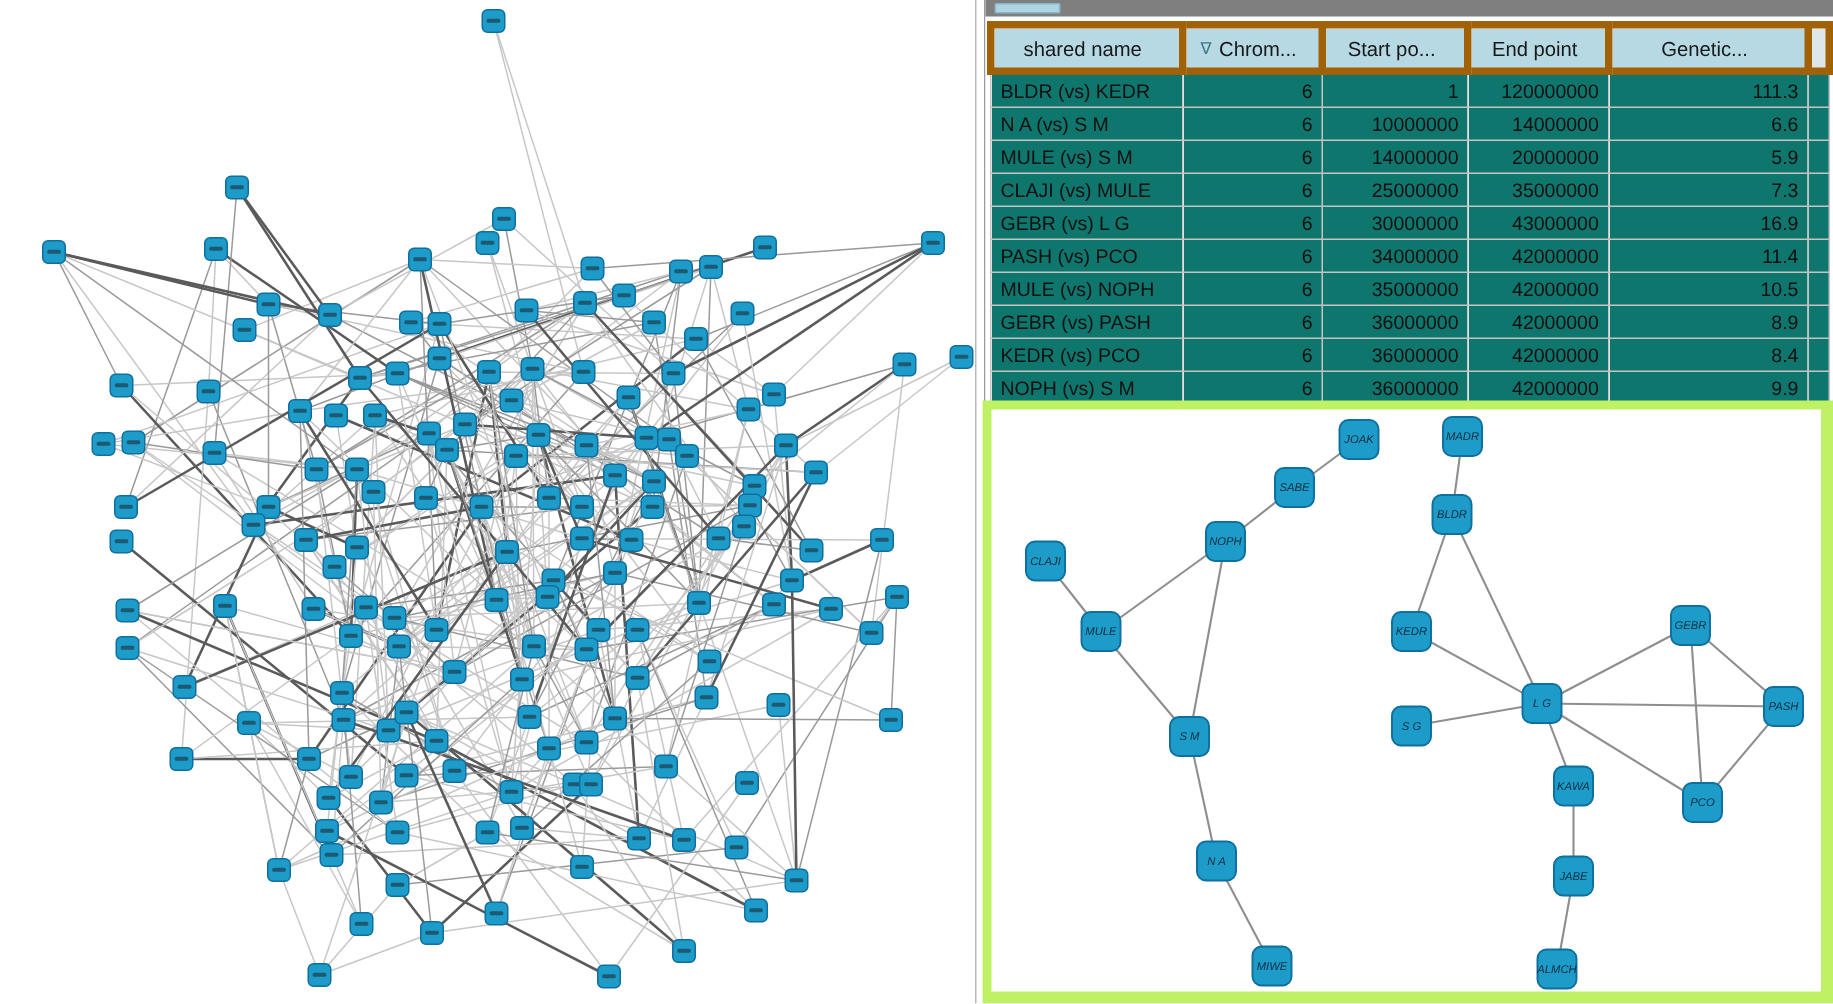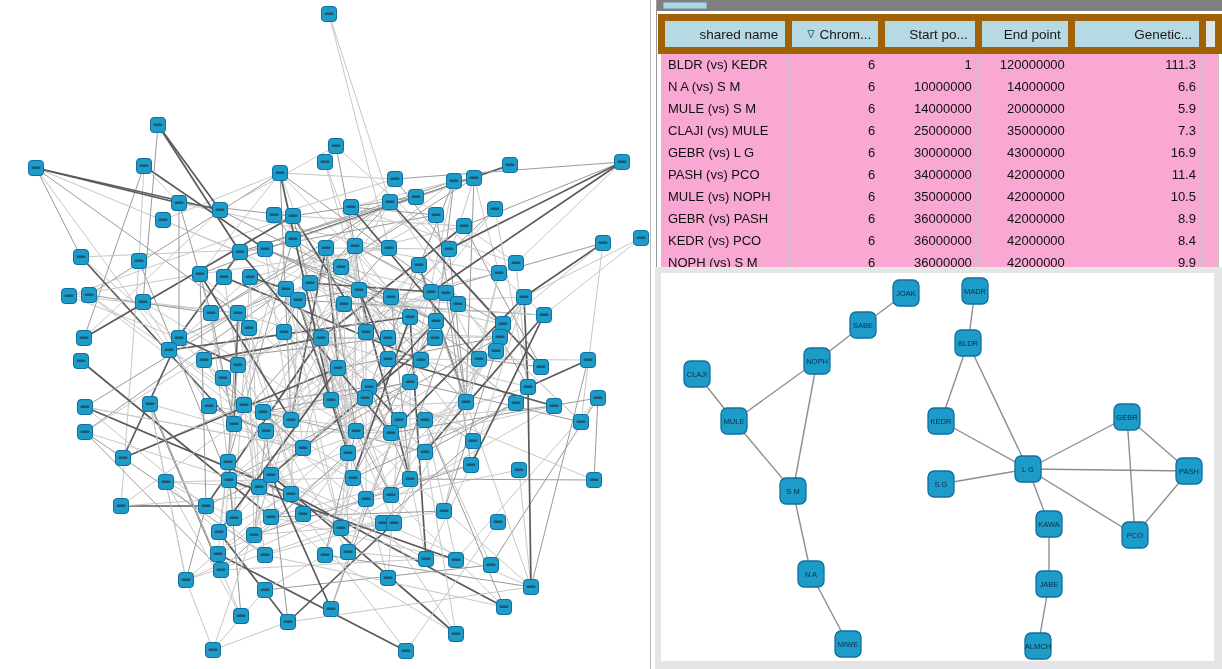--- a/index.html
+++ b/index.html
@@ -9,30 +9,30 @@
   #left-net{position:absolute;left:0;top:0;width:650px;height:669px;background:#fff;}
   #divider{position:absolute;left:650px;top:0;width:7px;height:669px;background:#fff;
     border-left:1px solid #b9b9b9;border-right:1px solid #9a9a9a;box-sizing:border-box;}
   
   #table-panel{position:absolute;left:657px;top:0;width:565px;height:267px;background:#fff;}
   #top-strip{position:absolute;left:0;top:0;width:565px;height:11px;background:#7f7f7f;}
   #scroll-thumb{position:absolute;left:6px;top:2px;width:44px;height:7px;background:#aed4e4;
     border:1px solid #8ab4c8;box-sizing:border-box;border-radius:1px;}
   #attr-table{position:absolute;left:1px;top:14px;border-collapse:collapse;table-layout:fixed;
     font-size:13px;color:#111;}
-  #attr-table th{background:#b7d9e3;border:7px solid #a16207;font-weight:400;font-size:13.5px;
-    color:#16181a;text-align:right;padding:0 7px 0 2px;height:26px;white-space:nowrap;overflow:hidden;}
+  #attr-table th{background:#b7d9e3;border:5px solid #a16207;font-weight:400;font-size:13.5px;
+    color:#16181a;text-align:center;padding:0 7px 0 2px;height:26px;white-space:nowrap;overflow:hidden;}
   #attr-table th.empty-col{background:#dde6e9;}
-  #attr-table td{background:#f9a8d4;border:1px solid #c4c4c4;height:21px;padding:0 6px;
+  #attr-table td{background:#0f766e;border:1px solid #c4c4c4;height:21px;padding:0 6px;
     white-space:nowrap;overflow:hidden;font-size:13px;color:#101010;}
   #attr-table td.num{text-align:right;}
   #attr-table td.name{text-align:left;}
   .funnel{color:#3d7a8c;font-size:11px;margin-right:5px;display:inline-block;transform:translateY(-1px);}
   
-  #sub-panel{position:absolute;left:655px;top:267px;width:567px;height:402px;background:#e5e5e5;box-sizing:border-box;}
+  #sub-panel{position:absolute;left:655px;top:267px;width:567px;height:402px;background:#bef264;box-sizing:border-box;font-style:italic;}
   #sub-inner{position:absolute;left:6px;top:6px;width:553px;height:388px;background:#fff;}
   #right-net{position:absolute;left:0;top:0;width:553px;height:388px;}
   .rt-label{font-family:"Liberation Sans",sans-serif;font-size:7.5px;fill:#0f2d3f;}
 </style>
 </head>
 <body>
 
 <div id="root">
   <svg id="left-net" viewBox="0 0 650 669" xmlns="http://www.w3.org/2000/svg">
       <line x1="329" y1="14" x2="389" y2="248" stroke="#c7c7c7" stroke-width="1"></line>

